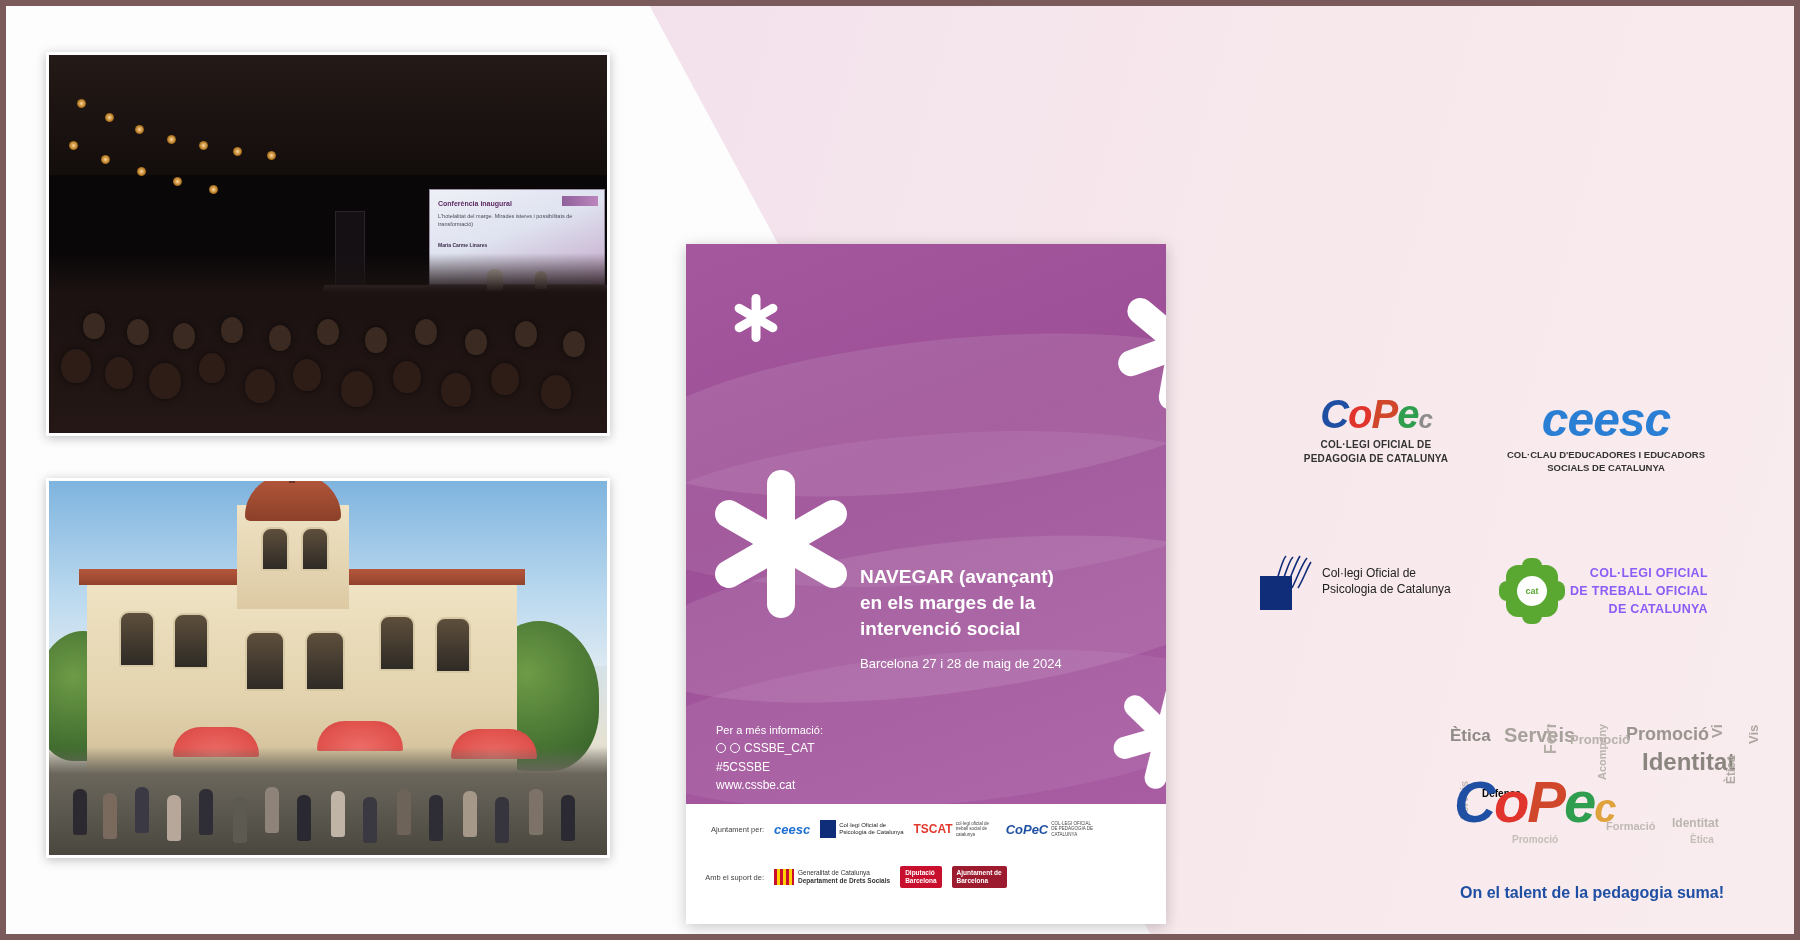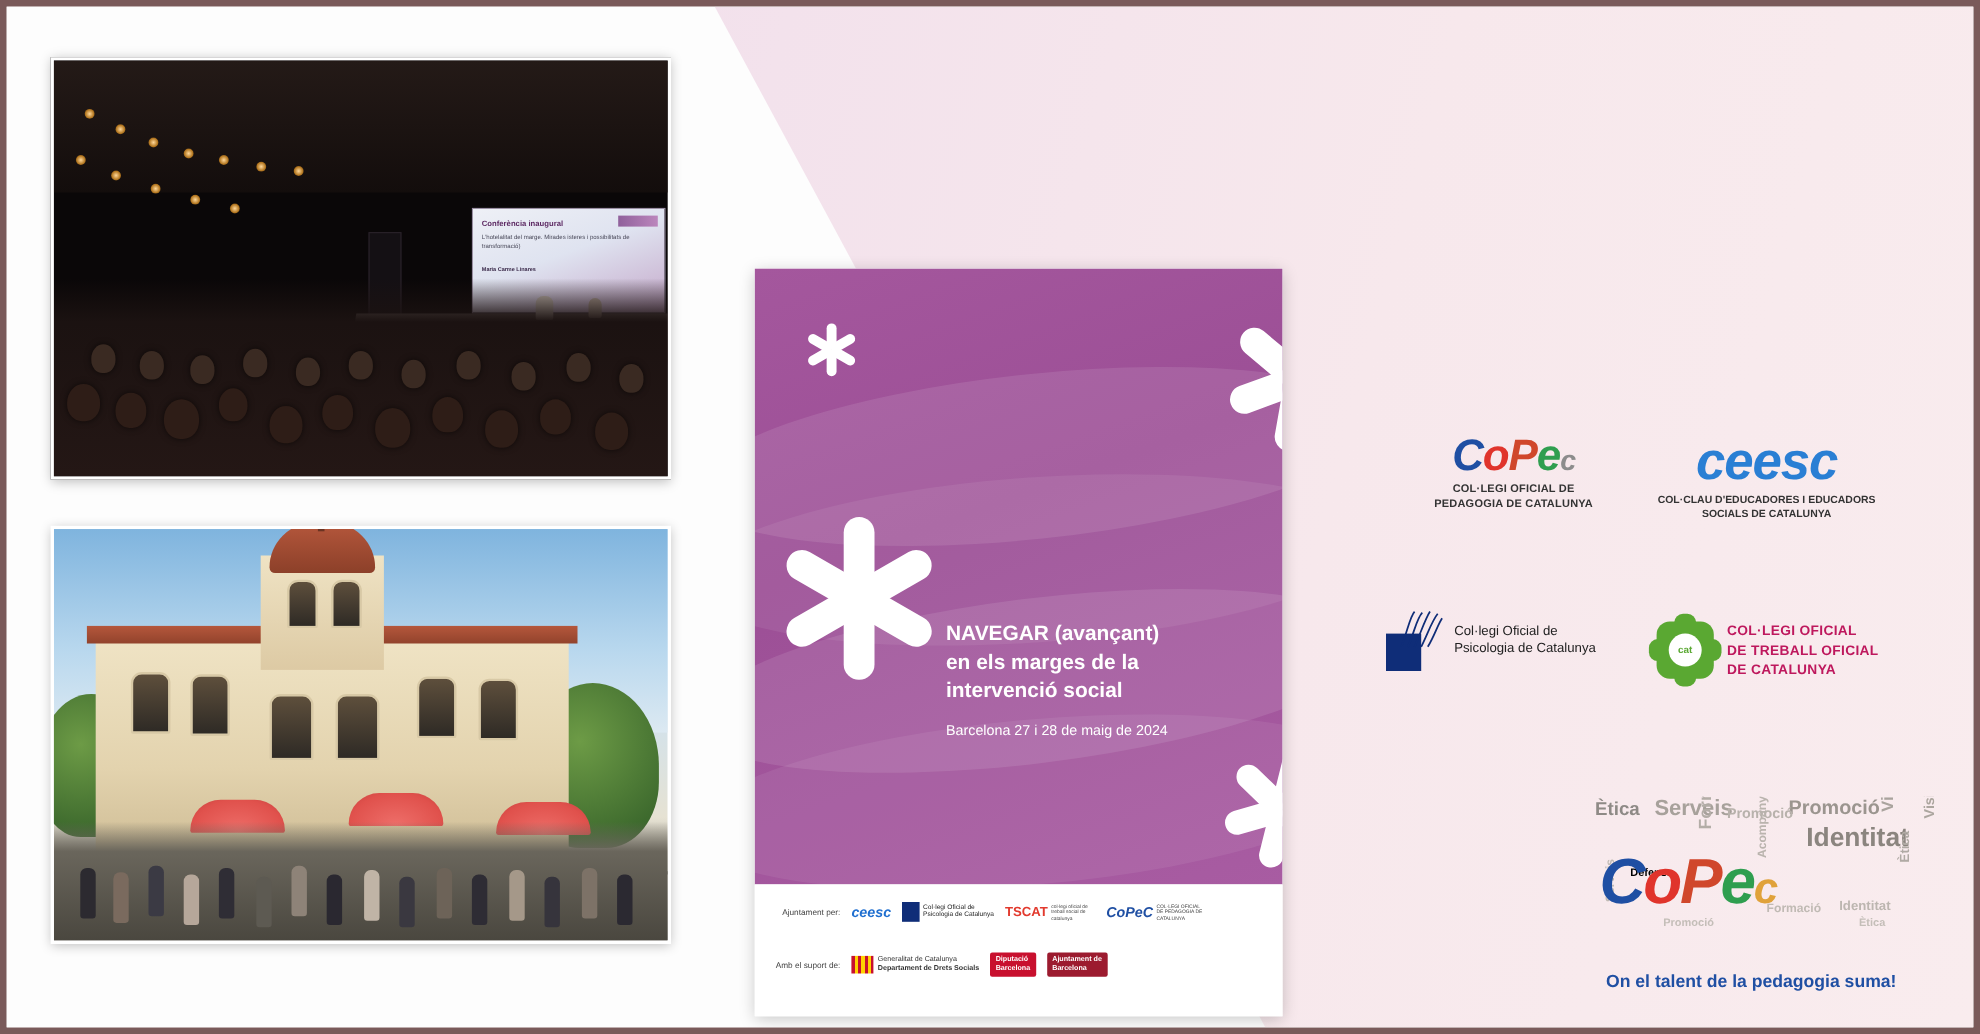--- a/index.html
+++ b/index.html
@@ -230,21 +230,21 @@
   .tscat-row { display:flex; align-items:center; gap:12px; }
   .tscat-mark { width: 52px; height: 52px; position:relative; flex:0 0 auto;text-align:right; }
   .tscat-gear { width:52px; height:52px; background:#5aa832; border-radius:12px; position:relative; }
   .tscat-gear::before, .tscat-gear::after {
     content:""; position:absolute; background:#5aa832;
   }
   .tscat-gear::before { left:-7px; top:16px; width:66px; height:20px; border-radius:8px; }
   .tscat-gear::after { left:16px; top:-7px; width:20px; height:66px; border-radius:8px; }
   .tscat-inner { position:absolute; left:11px; top:11px; width:30px; height:30px; background:#fff; border-radius:50%; z-index:2;
     display:flex; align-items:center; justify-content:center; font-size:9px; font-weight:bold; color:#5aa832; }
-  .tscat-txt { font-size: 12.5px; font-weight:bold; color:#be185d; line-height:1.45; text-align:left; letter-spacing:.3px; }
+  .tscat-txt { font-size: 12.5px; font-weight:bold; color:#8b5cf6; line-height:1.45; text-align:right; letter-spacing:.3px; }
 
   
   #wordcloud {
     position: absolute; left: 1440px; top: 718px; width: 330px; height: 180px;
   }
   .wc-canvas { position:absolute; inset:0; overflow:hidden; }
   .wc-w { position:absolute; font-weight:bold; color:#b9b3ad; white-space:nowrap; }
   .wc-big { position:absolute; font-size: 58px; font-weight:bold; font-style:italic; letter-spacing:-2px; }
   .wc-tag { position:absolute; left: 14px; bottom: 2px; font-size: 16px; font-weight: bold; color:#1f4fa3; }
 </style>
@@ -391,20 +391,30 @@
 
 
       <div class="poster-nav">
         <div>NAVEGAR (avançant)</div>
         <div>en els marges de la</div>
         <div>intervenció social</div>
       </div>
 
       <div class="poster-date">Barcelona 27 i 28 de maig de 2024</div>
 
+      <div class="poster-info">
+        <div>Per a més informació:</div>
+        <div class="hl" style="display:flex;align-items:center;gap:4px">
+          <span style="display:inline-block;width:10px;height:10px;border-radius:50%;border:1px solid #fff"></span>
+          <span style="display:inline-block;width:10px;height:10px;border-radius:50%;border:1px solid #fff"></span>
+          <span>CSSBE_CAT</span>
+        </div>
+        <div class="hl">#5CSSBE</div>
+        <div class="hl">www.cssbe.cat</div>
+      </div>
     </div>
 
     <div class="poster-bottom">
       <div class="org-row">
         <div class="row-label">Ajuntament per:</div>
         <div class="mini-logo">
           <span class="ceesc-mini">ceesc</span>
         </div>
         <div class="mini-logo">
           <span style="display:inline-block;width:16px;height:18px;background:#0f2d78"></span>

